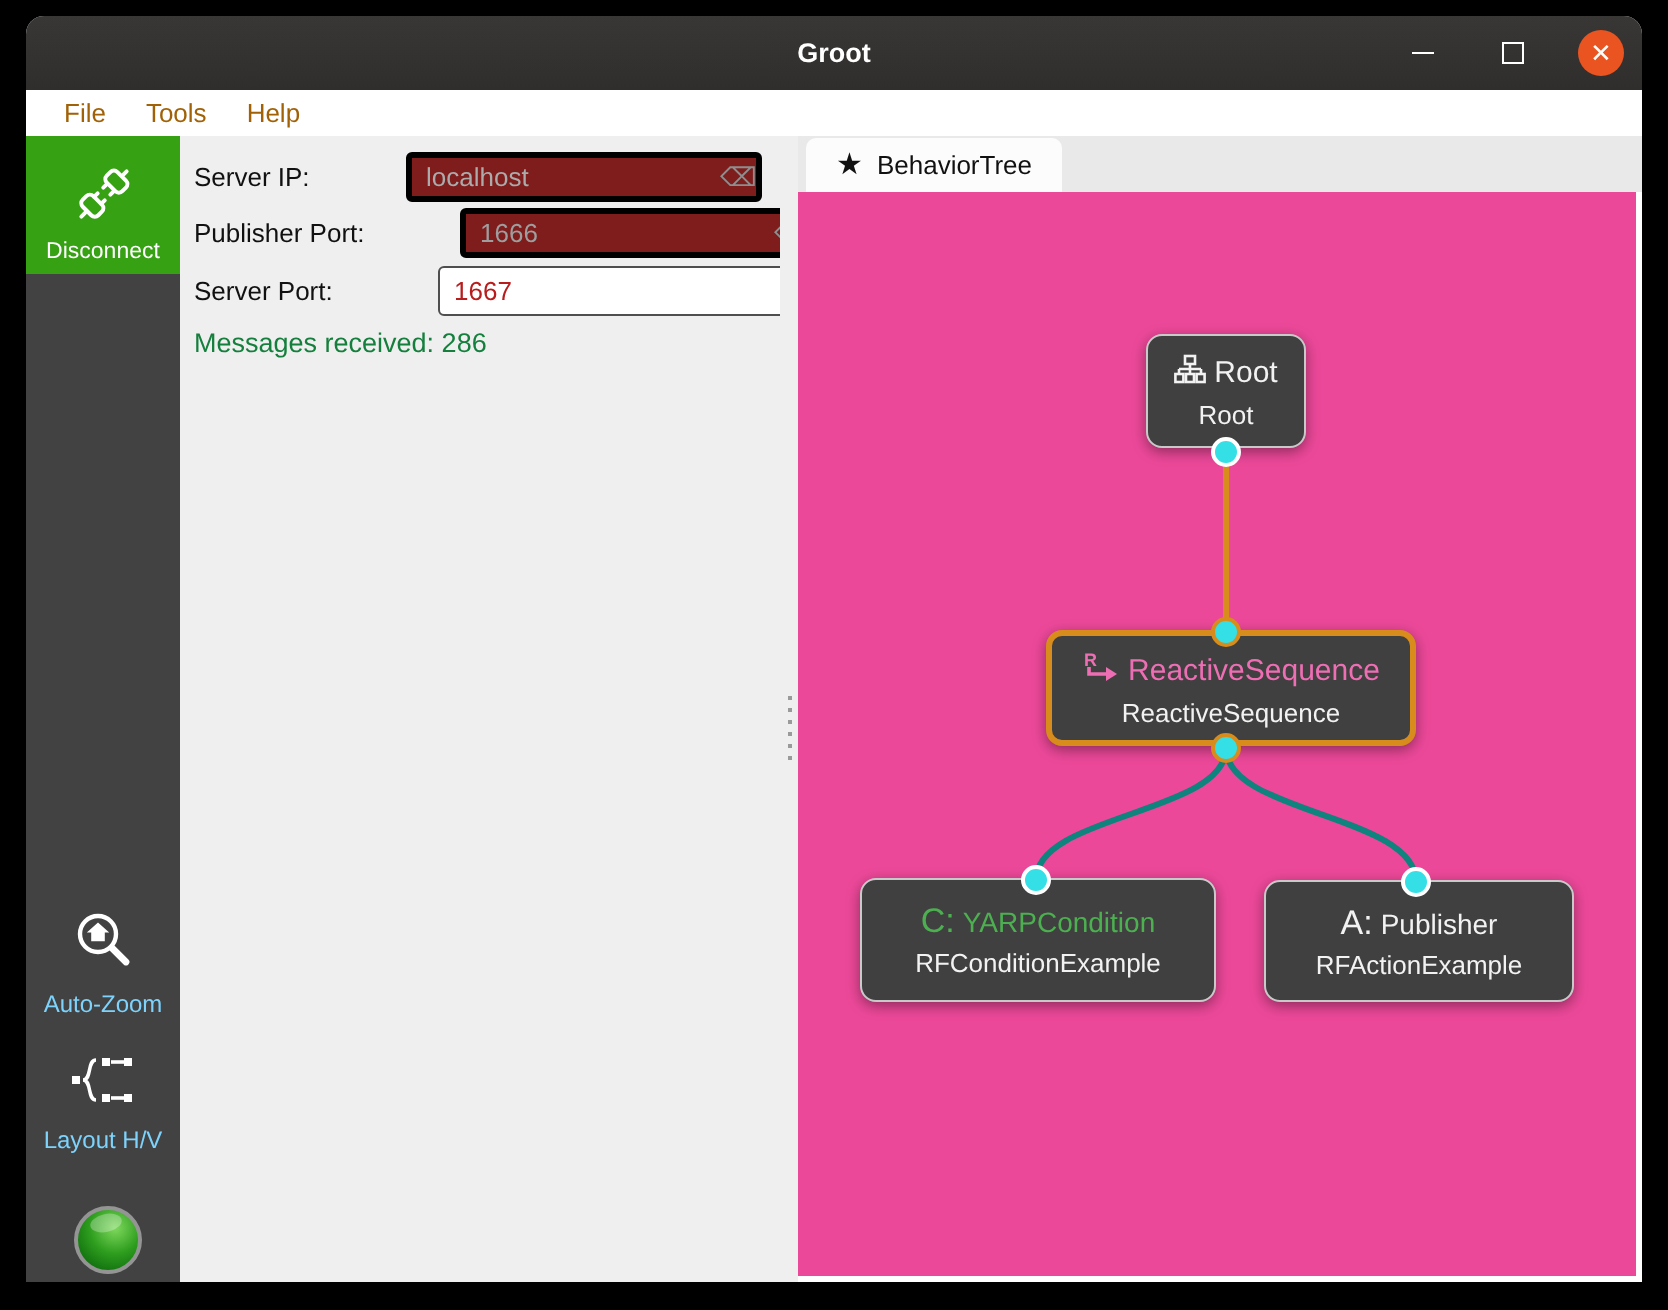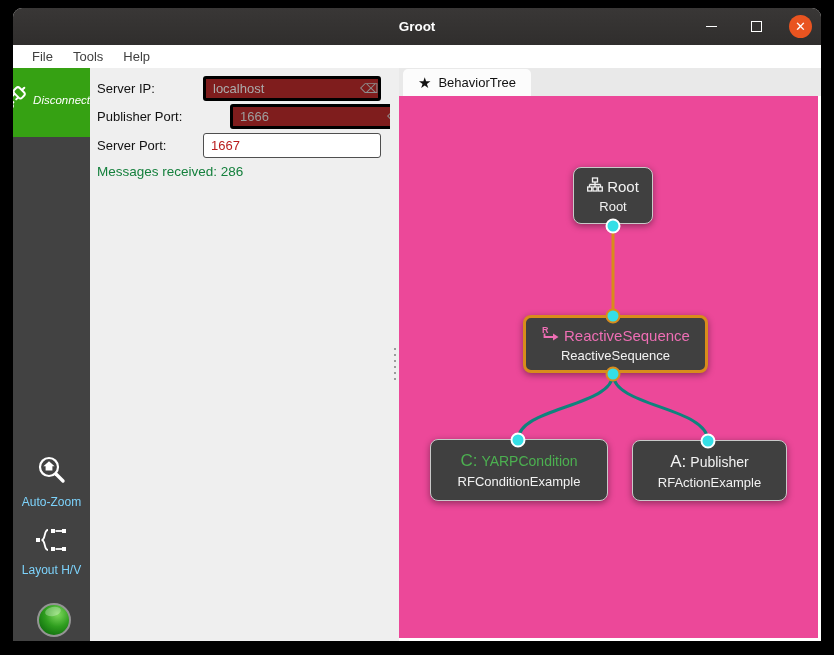--- a/index.html
+++ b/index.html
@@ -16,31 +16,31 @@
   .winbtns { position:absolute; right:9px; top:0; height:100%; display:flex; align-items:center; gap:21px; }
   .btn-min { width:24px; height:24px; display:flex; align-items:center; justify-content:center; }
   .btn-min i { display:block; width:11px; height:0; border-bottom:1.6px solid #fff; }
   .btn-max { width:24px; height:24px; display:flex; align-items:center; justify-content:center; }
   .btn-max i { display:block; width:11px; height:11px; border:1.4px solid #fff; }
   .btn-close { width:23px; height:23px; border-radius:50%; background:#e95420; color:#fff;
                display:flex; align-items:center; justify-content:center; font-size:13px; line-height:1; }
 
   
   .menubar { height:23px; background:#fff; display:flex; align-items:center; padding-left:9px;
-             font-size:13px; color:#404040; }
+             font-size:13px; color:#a16207; }
   .menu-item { padding:2px 10px 3px 10px; }
 
   
   .content { position:absolute; left:0; top:60px; width:808px; height:573px; display:flex; }
 
   
   .sidebar { width:77px; background:#424242; position:relative; flex:none; }
   .disconnect { position:absolute; left:0; top:0; width:77px; height:69px; background:#36a113;
-                color:#fff; font-size:11.5px; display:flex; flex-direction:row;
-                align-items:center; justify-content:flex-end; padding-bottom:5px; gap:2px;font-style:italic; }
+                color:#fff; font-size:11.5px; display:flex; flex-direction:column;
+                align-items:center; justify-content:flex-end; padding-bottom:5px; gap:2px; }
   .tool { position:absolute; left:0; width:77px; color:#7dd3fc; font-size:12px; text-align:center; }
   .tool .ticon { display:flex; justify-content:center; margin-bottom:9px; }
   .led { position:absolute; left:24px; top:535px; width:34px; height:34px; border-radius:50%;
          border:2px solid #949494;
          background:radial-gradient(circle at 62% 30%, #7fd95e 0%, #2f9e1f 45%, #12720f 80%, #0a550b 100%); }
   .led::after { content:""; position:absolute; left:6px; top:2px; width:16px; height:9px;
                 border-radius:50%; background:rgba(255,255,255,.28); transform:rotate(-12deg); }
 
   
   .panel { width:300px; background:#efefef; position:relative; flex:none; font-size:13px; color:#111; }
@@ -181,21 +181,21 @@
       </div>
 
       <div class="form-row" style="top:36px;gap:27px;">
         <label>Publisher Port:</label>
         <span class="fld-wrap">
           <input class="fld off" type="text" value="1666" style="">
           <button class="clear-btn">⌫</button>
         </span>
       </div>
 
-      <div class="form-row" style="top:65px;">
+      <div class="form-row" style="top:65px;gap:16px;">
         <label>Server Port:</label>
         <span class="fld-wrap">
           <input class="fld on" type="text" value="1667" style="">
         </span>
       </div>
 
       <div class="messages">Messages received: 286</div>
     </div>
 
     <div class="splitter">

